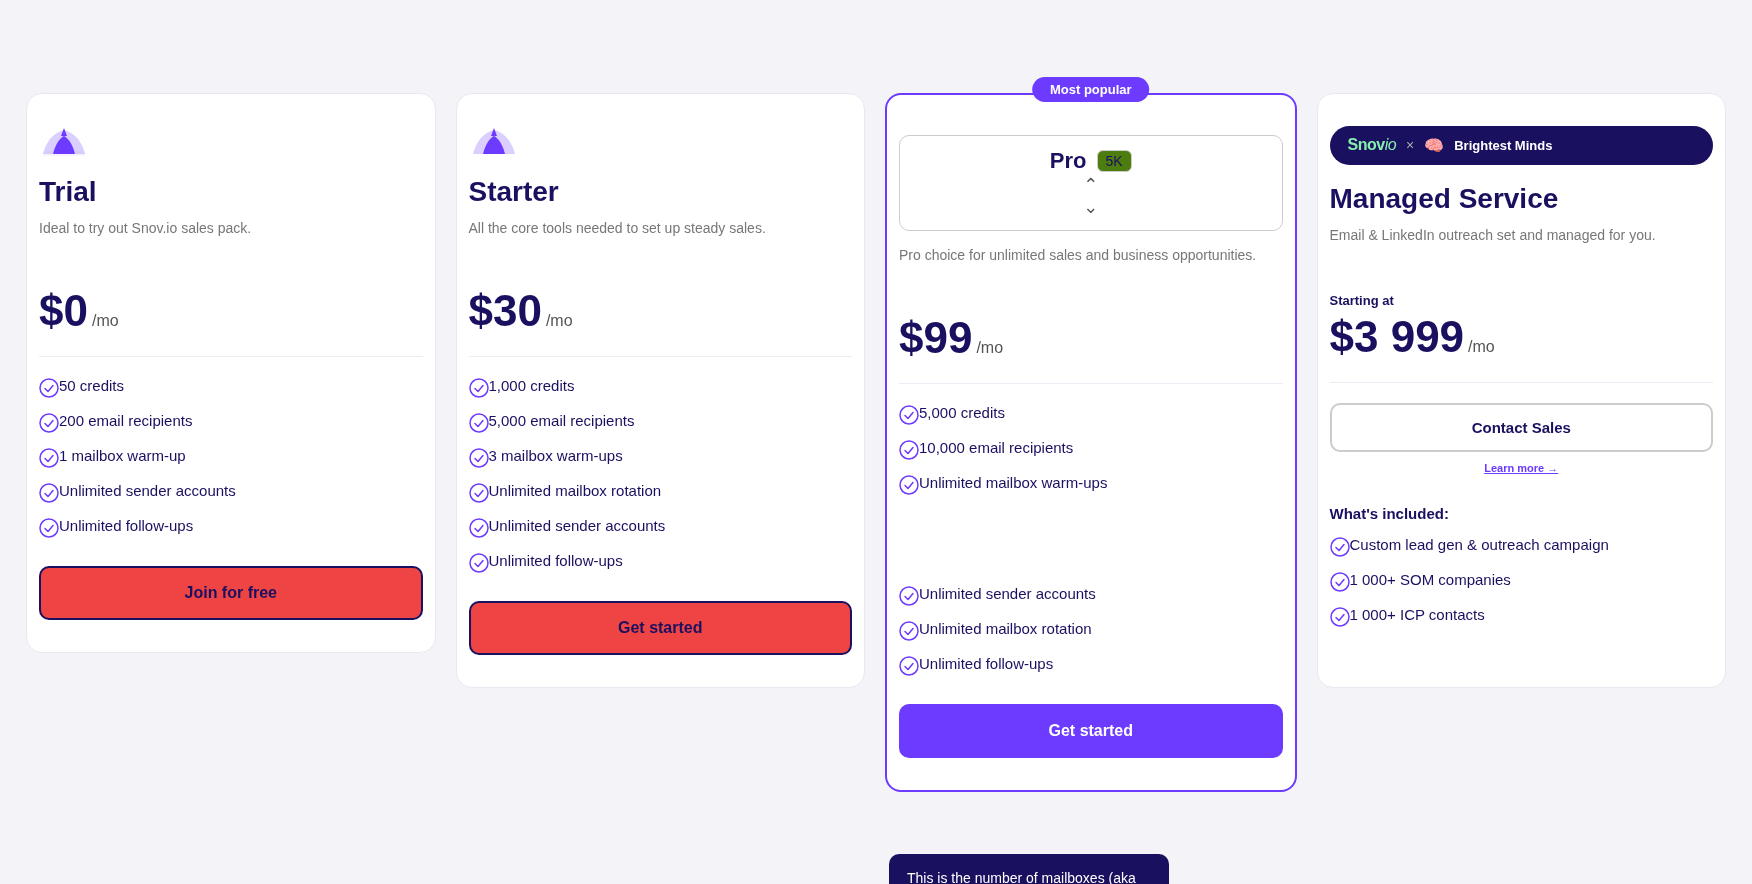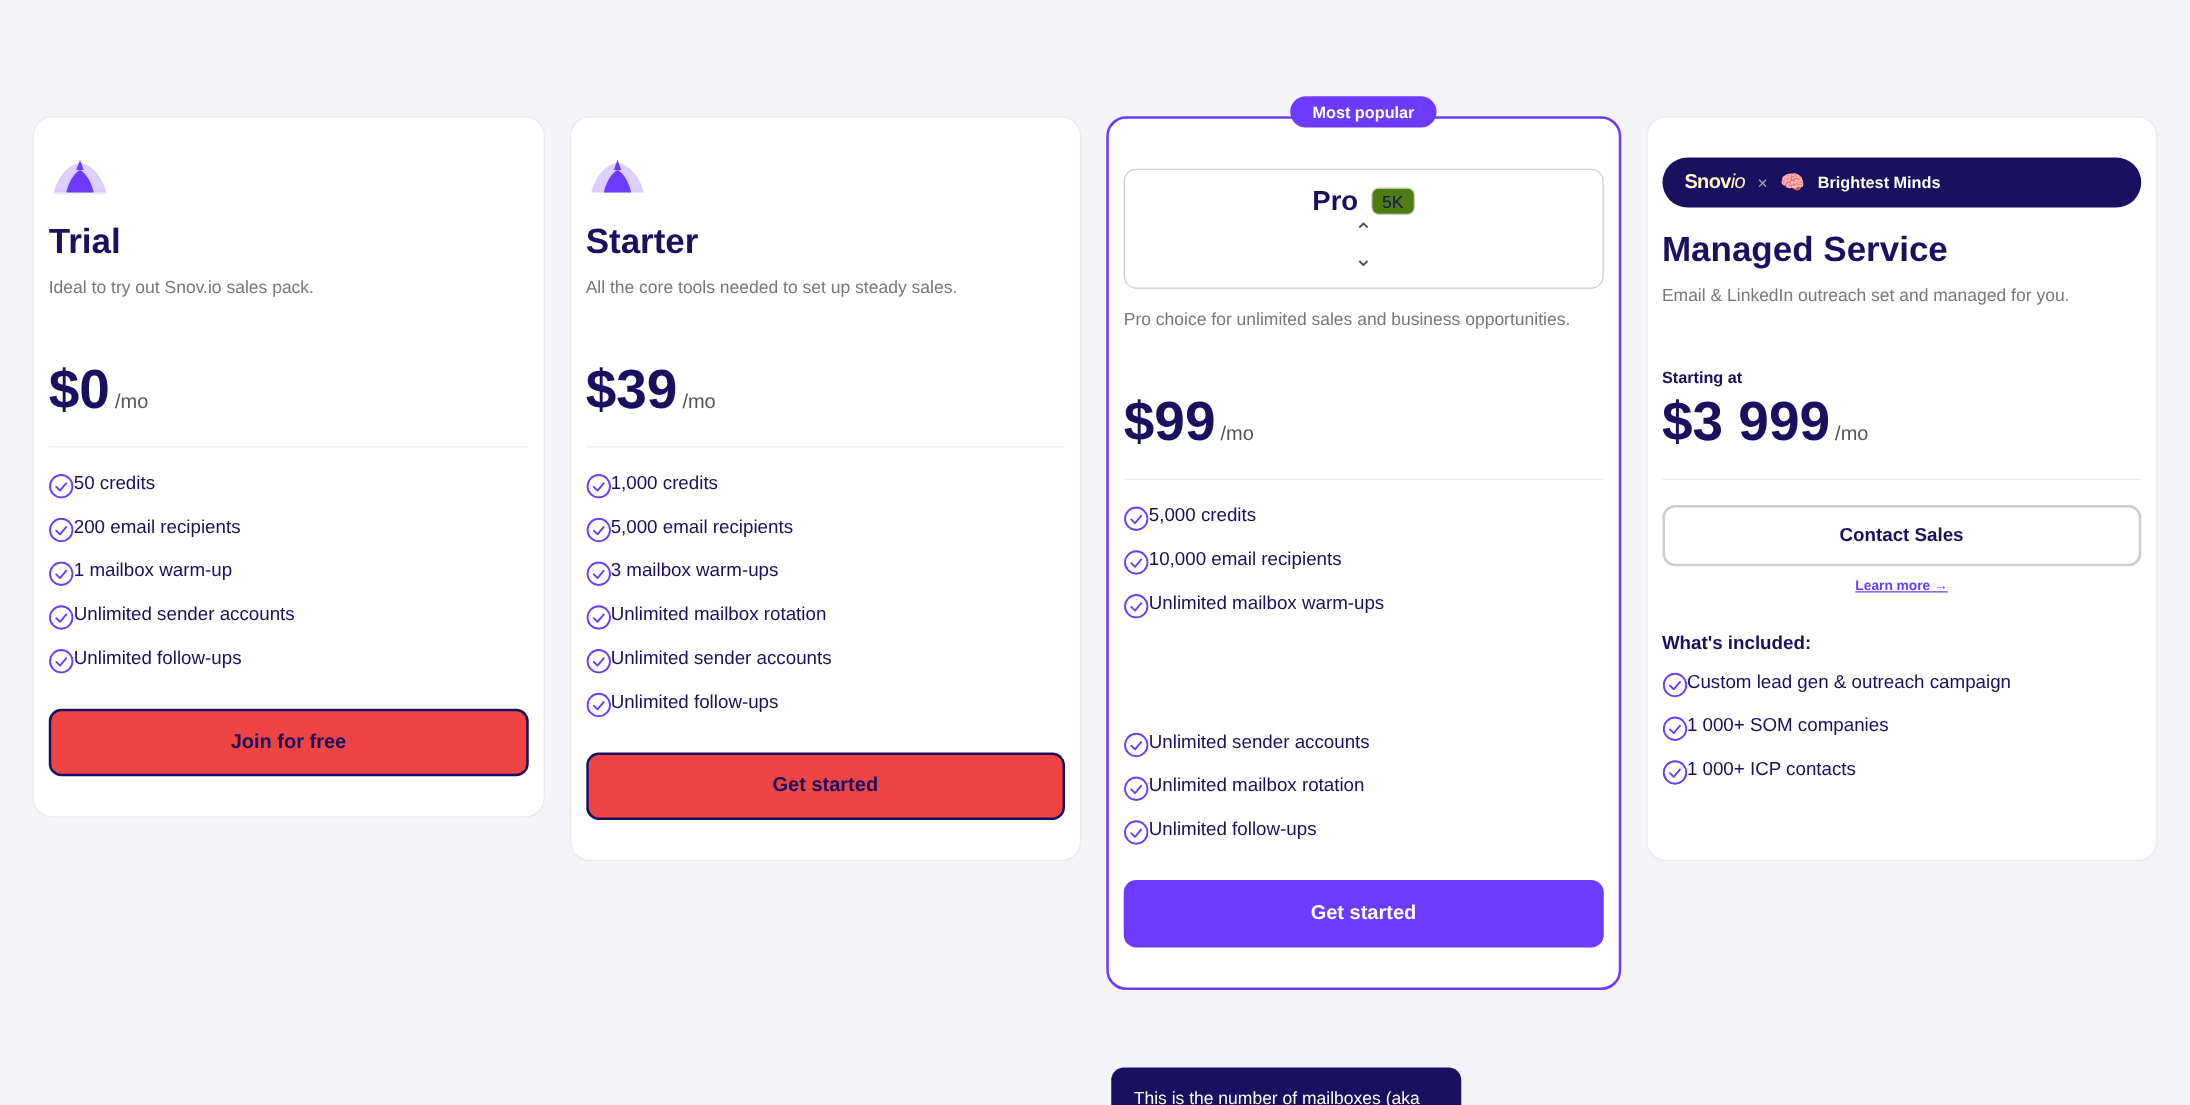--- a/index.html
+++ b/index.html
@@ -162,21 +162,21 @@
     .managed-header-bar {
       background: #1a1060;
       border-radius: 30px;
       padding: 10px 18px;
       display: flex;
       align-items: center;
       gap: 10px;
       margin-bottom: 18px;
     }
     .snov-logo-text {
-      color: #fef9c3;
+      color: #86efac;
       font-size: 16px;
       font-weight: 700;
       letter-spacing: -0.5px;
     }
     .snov-logo-text span {
       font-style: italic;
       font-weight: 400;
     }
     .cross-text {
       color: #aaa;
@@ -297,21 +297,21 @@
 
   <div class="plan-card">
     <svg class="plan-icon" viewBox="0 0 50 30" fill="none">
       <path d="M4 28 C4 28 8 8 25 4 C42 8 46 28 46 28" fill="#b8a0ff" opacity="0.5"></path>
       <path d="M14 28 C14 28 17 14 25 10 C33 14 36 28 36 28" fill="#6c3bff"></path>
       <polygon points="25,2 28,10 22,10" fill="#6c3bff"></polygon>
     </svg>
     <div class="plan-name">Starter</div>
     <div class="plan-desc">All the core tools needed to set up steady sales.</div>
     <div class="price-row">
-      <span class="price-amount">$39</span>
+      <span class="price-amount">$30</span>
       <span class="price-period">/mo</span>
     </div>
     <hr class="divider">
     <ul class="features-list">
       <li>
         <svg class="check-icon" viewBox="0 0 20 20" fill="none">
           <circle cx="10" cy="10" r="9" stroke="#6c3bff" stroke-width="1.5"></circle>
           <path d="M6 10.5l3 3 5-6" stroke="#6c3bff" stroke-width="1.5" stroke-linecap="round" stroke-linejoin="round"></path>
         </svg>
         <span>1,000 credits</span>

